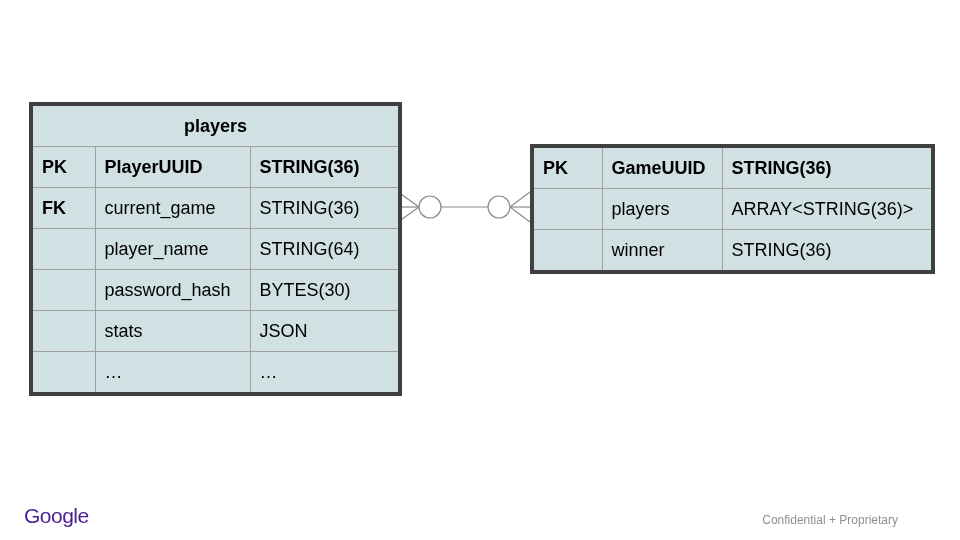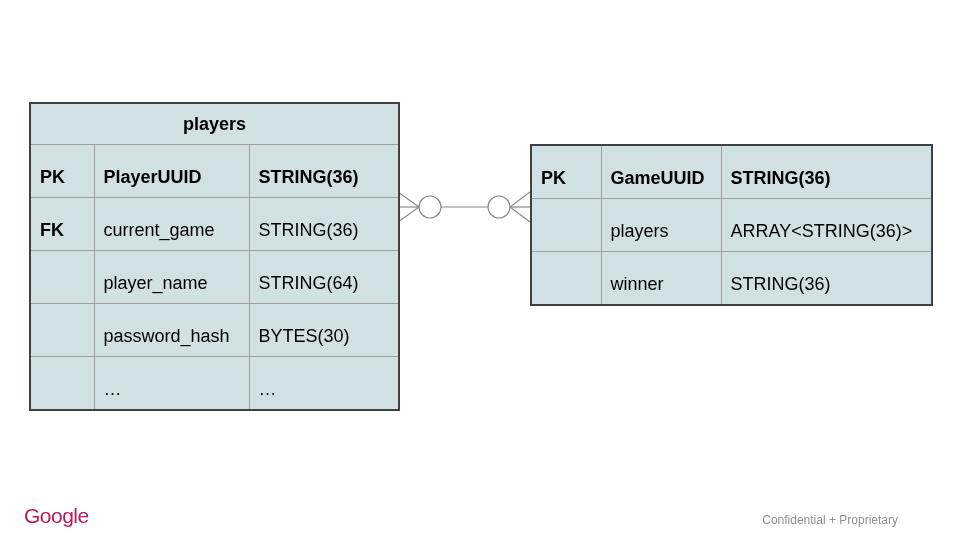--- a/index.html
+++ b/index.html
@@ -17,47 +17,47 @@
     left: 0; top: 0;
     width: 960px; height: 540px;
     pointer-events: none;
   }
   .tbl { position: absolute; }
   .tbl-players { left: 29px; top: 102px; }
   .tbl-games   { left: 530px; top: 144px; }
   table.er {
     border-collapse: collapse;
     table-layout: fixed;
-    border: 2px solid #404040;
+    border: 4px solid #404040;
   }
   table.er td {
     border: 1px solid #9f9f9f;
     background: #d0e0e3;
     height: 40px;
-    padding: 12px 0 0 9px;
+    padding: 0 0 0 9px;
     font-size: 18px;
     line-height: 1;
     vertical-align: middle;
     overflow: hidden;
     white-space: nowrap;
   }
   table.er td.title {
     text-align: center;
     font-weight: bold;
     padding: 0;
   }
   table.er td.bold { font-weight: bold; }
   .footer-brand {
     position: absolute;
     left: 24px;
     top: 504px;
     font-size: 21px;
     font-weight: 500;
     letter-spacing: -0.5px;
-    color: #be185d;
+    color: #4c1d95;
   }
   .footer-note {
     position: absolute;
     right: 62px;
     top: 513px;
     font-size: 12px;
     color: #909090;
   }
 </style>
 </head>
@@ -109,20 +109,25 @@
             <td class="field-name-cell">player_name</td>
             <td class="field-type-cell">STRING(64)</td>
           </tr>
           <tr>
             <td class="key-cell bold"></td>
             <td class="field-name-cell">password_hash</td>
             <td class="field-type-cell">BYTES(30)</td>
           </tr>
           <tr>
             <td class="key-cell bold"></td>
+            <td class="field-name-cell">stats</td>
+            <td class="field-type-cell">JSON</td>
+          </tr>
+          <tr>
+            <td class="key-cell bold"></td>
             <td class="field-name-cell">…</td>
             <td class="field-type-cell">…</td>
           </tr>
         </tbody>
       </table>
     </div>
   <div class="tbl tbl-games">
       <table class="er" style="width: 401px;">
         <colgroup>
           <col style="width: 70px;">

